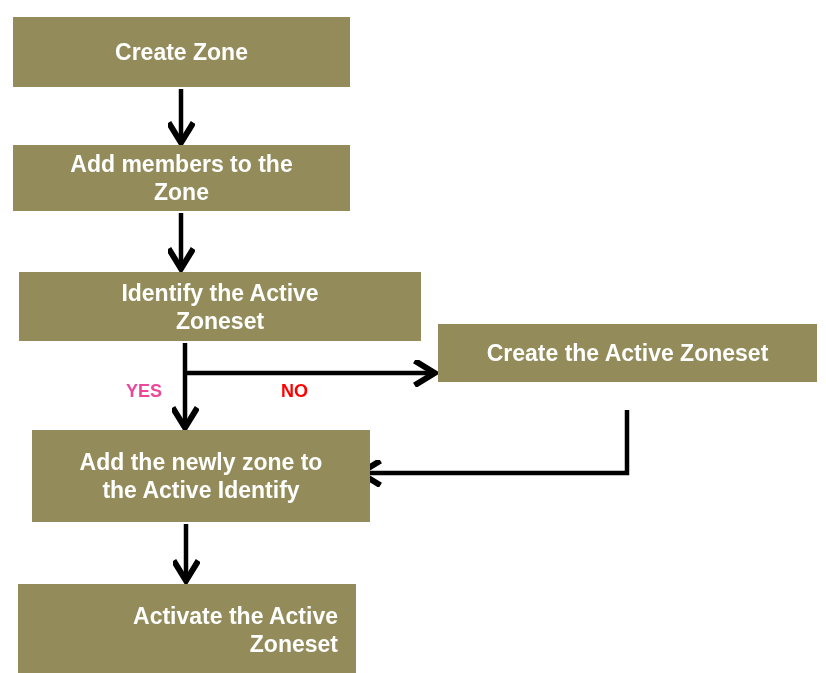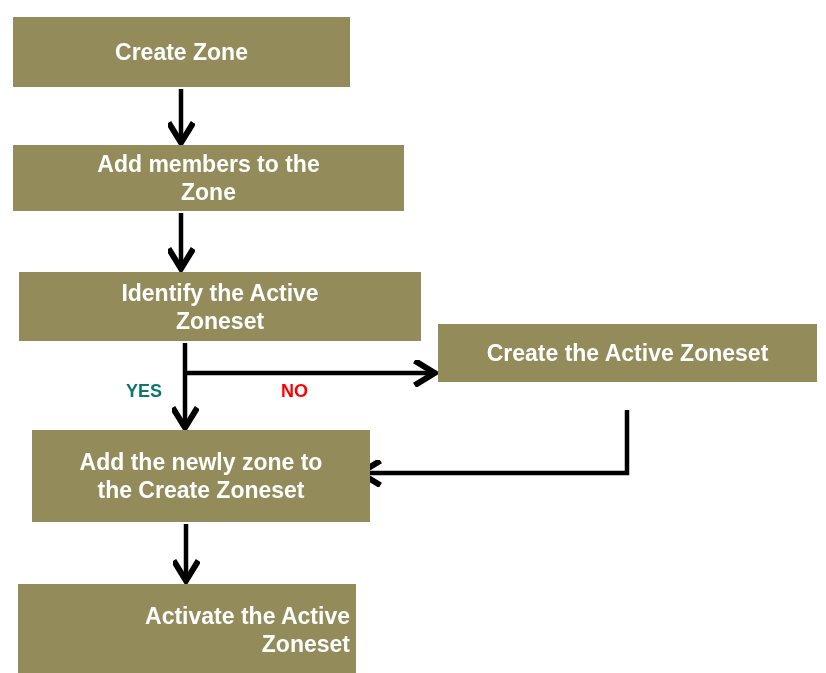--- a/index.html
+++ b/index.html
@@ -29,38 +29,38 @@
     color: #ffffff;
     font-weight: bold;
     font-size: 23px;
     line-height: 28px;
     display: flex;
     flex-direction: column;
     align-items: center;
     justify-content: center;
     text-align: center;
     box-sizing: border-box;
-    padding: 2px 6px;
+    padding: 2px 18px;
   }
   .node .line {
     display: block;
     white-space: nowrap;
   }
   .branch-label {
     position: absolute;
     font-weight: bold;
     font-size: 18px;
     line-height: 18px;
   }
-  .branch-label.yes { color: #0f766e; }
+  .branch-label.yes { color: #ec4899; }
   .branch-label.no  { color: #FF0000; }
 
   
   #node-create-zone            { left: 13px;  top: 17px;  width: 337px; height: 70px; }
-  #node-add-members            { left: 13px;  top: 145px; width: 391px; height: 66px; }
+  #node-add-members            { left: 13px;  top: 145px; width: 337px; height: 66px; }
   #node-identify-active        { left: 19px;  top: 272px; width: 402px; height: 69px; }
   #node-create-active          { left: 438px; top: 324px; width: 379px; height: 58px; }
   #node-add-newly              { left: 32px;  top: 430px; width: 338px; height: 92px; }
   #node-activate-active        { left: 18px;  top: 584px; width: 338px; height: 92px; align-items: flex-end; }
 
   #label-yes { left: 126px; top: 382px; }
   #label-no  { left: 241px; top: 382px; margin-left: 40px; }
 </style>
 </head>
 <body>
@@ -94,21 +94,21 @@
     <span class="line">Identify the Active</span>
     <span class="line">Zoneset</span>
   </div>
 
   <div class="node" id="node-create-active">
     <span class="line">Create the Active Zoneset</span>
   </div>
 
   <div class="node" id="node-add-newly">
     <span class="line">Add the newly zone to</span>
-    <span class="line">the Create Zoneset</span>
+    <span class="line">the Active Identify</span>
   </div>
 
   <div class="node" id="node-activate-active">
     <span class="line">Activate the Active</span>
     <span class="line">Zoneset</span>
   </div>
 
   <span class="branch-label yes" id="label-yes">YES</span>
   <span class="branch-label no" id="label-no">NO</span>
 

